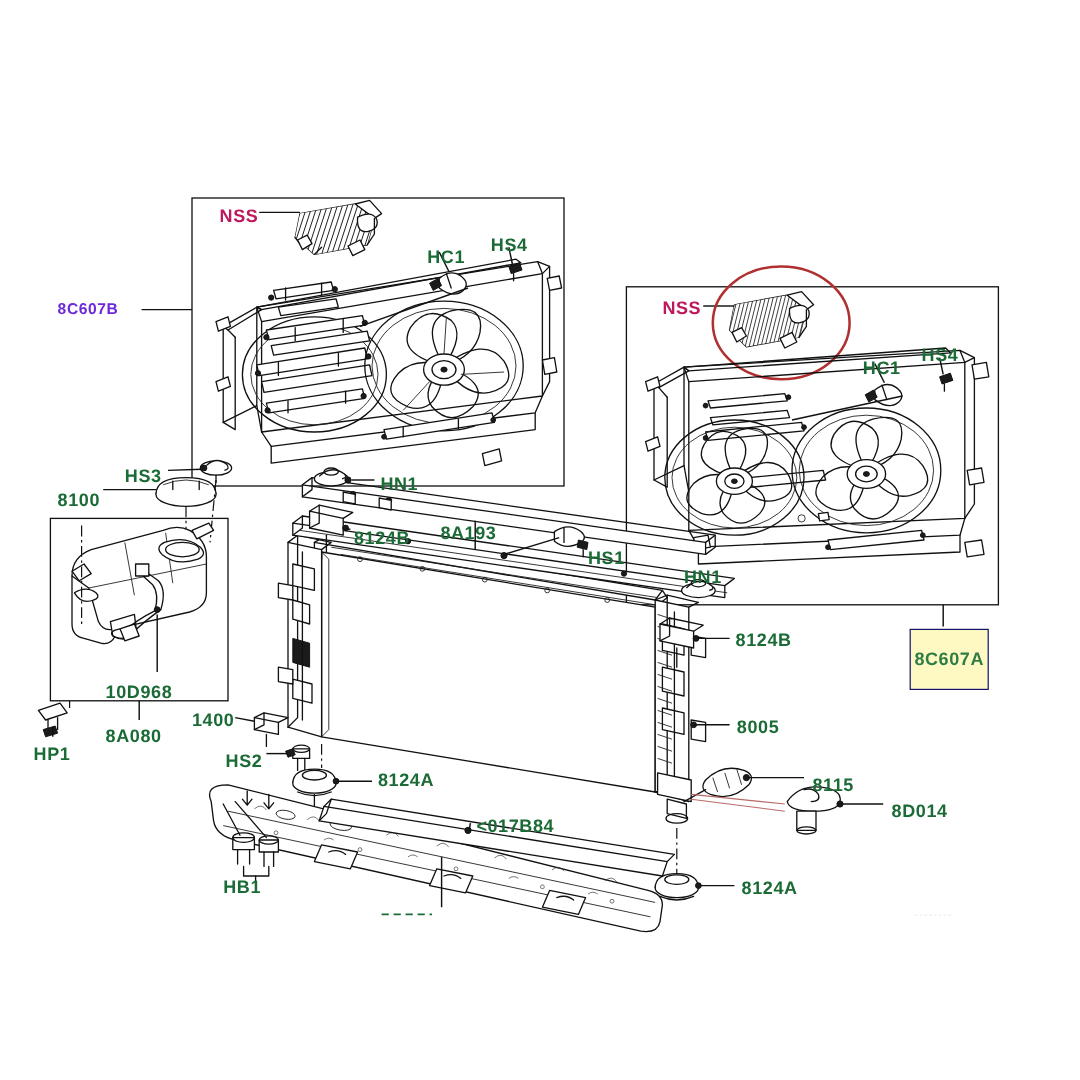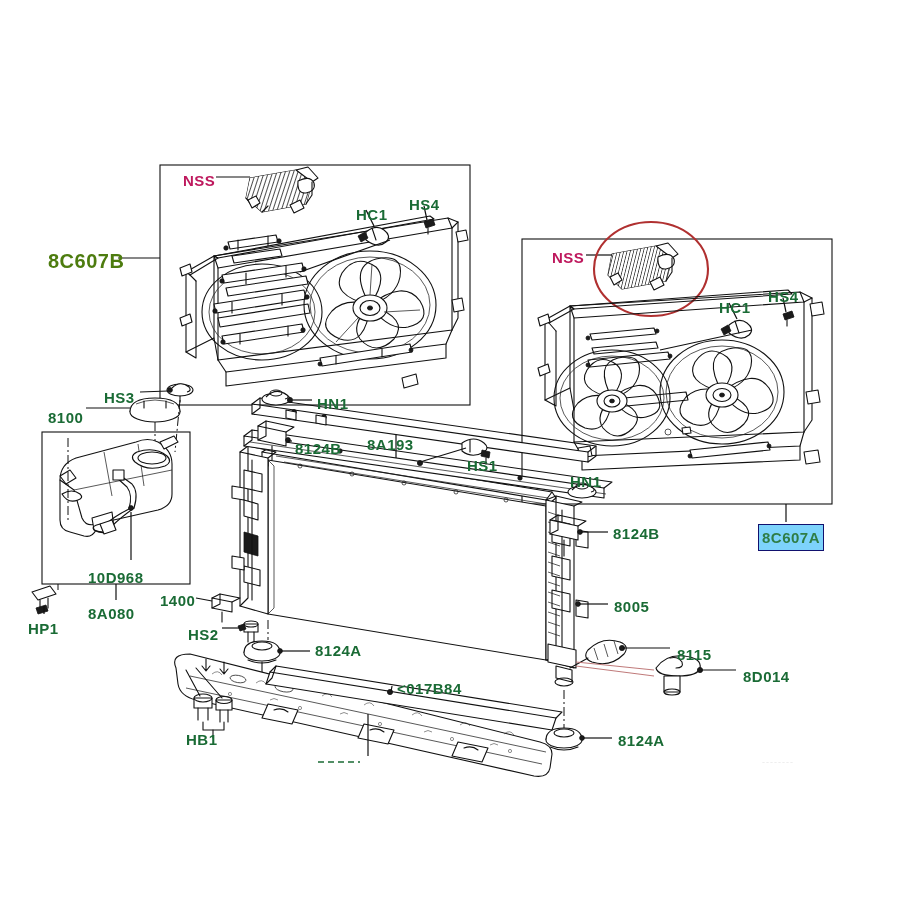--- a/index.html
+++ b/index.html
@@ -6,23 +6,23 @@
   html,body{margin:0;padding:0;background:#ffffff;}
   body{width:900px;height:900px;overflow:hidden;
        font-family:"Liberation Sans",sans-serif;}
   #stage{position:relative;width:900px;height:900px;background:#fff;}
   svg#art{position:absolute;left:0;top:0;width:900px;height:900px;}
 
   .lbl{position:absolute;font-family:"Liberation Sans",sans-serif;
        font-weight:bold;white-space:nowrap;letter-spacing:.5px;}
   .lbl-green{color:#1a6b35;font-size:15px;}
   .lbl-black{color:#be185d;font-size:15px;}
-  .lbl-blue{color:#4d7c0f;font-size:20px;}
-  .lbl-sel{color:#2f7d46;font-size:15px;background:#7dd3fc;
-           border:1px solid #11116e;padding:4px 3px;}
+  .lbl-blue{color:#6d28d9;font-size:13px;}
+  .lbl-sel{color:#2f7d46;font-size:15px;background:#fef9c3;
+           border:1px solid #11116e;padding:16px 3px;}
   .wm{position:absolute;color:#e9e9e9;font-size:9px;letter-spacing:1px;}
 </style>
 </head>
 <body>
 
 <div id="stage">
 
 <svg id="art" viewBox="0 0 900 900">
   <defs>
     <style>
@@ -541,21 +541,21 @@
 <div class="lbl lbl-blue" style="left:48px;top:250px;">8C607B</div>
 <div class="lbl lbl-black" style="left:552px;top:249px;">NSS</div>
 <div class="lbl lbl-green" style="left:719px;top:299px;">HC1</div>
 <div class="lbl lbl-green" style="left:768px;top:288px;">HS4</div>
 <div class="lbl lbl-sel" style="left:758px;top:524px;">8C607A</div>
 <div class="lbl lbl-green" style="left:104px;top:389px;">HS3</div>
 <div class="lbl lbl-green" style="left:48px;top:409px;">8100</div>
 <div class="lbl lbl-green" style="left:317px;top:395px;">HN1</div>
 <div class="lbl lbl-green" style="left:367px;top:436px;">8A193</div>
 <div class="lbl lbl-green" style="left:295px;top:440px;">8124B</div>
-<div class="lbl lbl-green" style="left:467px;top:457px;text-align:center;">HS1</div>
+<div class="lbl lbl-green" style="left:490px;top:457px;text-align:center;">HS1</div>
 <div class="lbl lbl-green" style="left:570px;top:473px;">HN1</div>
 <div class="lbl lbl-green" style="left:613px;top:525px;">8124B</div>
 <div class="lbl lbl-green" style="left:88px;top:569px;">10D968</div>
 <div class="lbl lbl-green" style="left:614px;top:598px;">8005</div>
 <div class="lbl lbl-green" style="left:160px;top:592px;">1400</div>
 <div class="lbl lbl-green" style="left:88px;top:605px;">8A080</div>
 <div class="lbl lbl-green" style="left:28px;top:620px;">HP1</div>
 <div class="lbl lbl-green" style="left:188px;top:626px;text-align:center;">HS2</div>
 <div class="lbl lbl-green" style="left:315px;top:642px;">8124A</div>
 <div class="lbl lbl-green" style="left:677px;top:646px;">8115</div>

